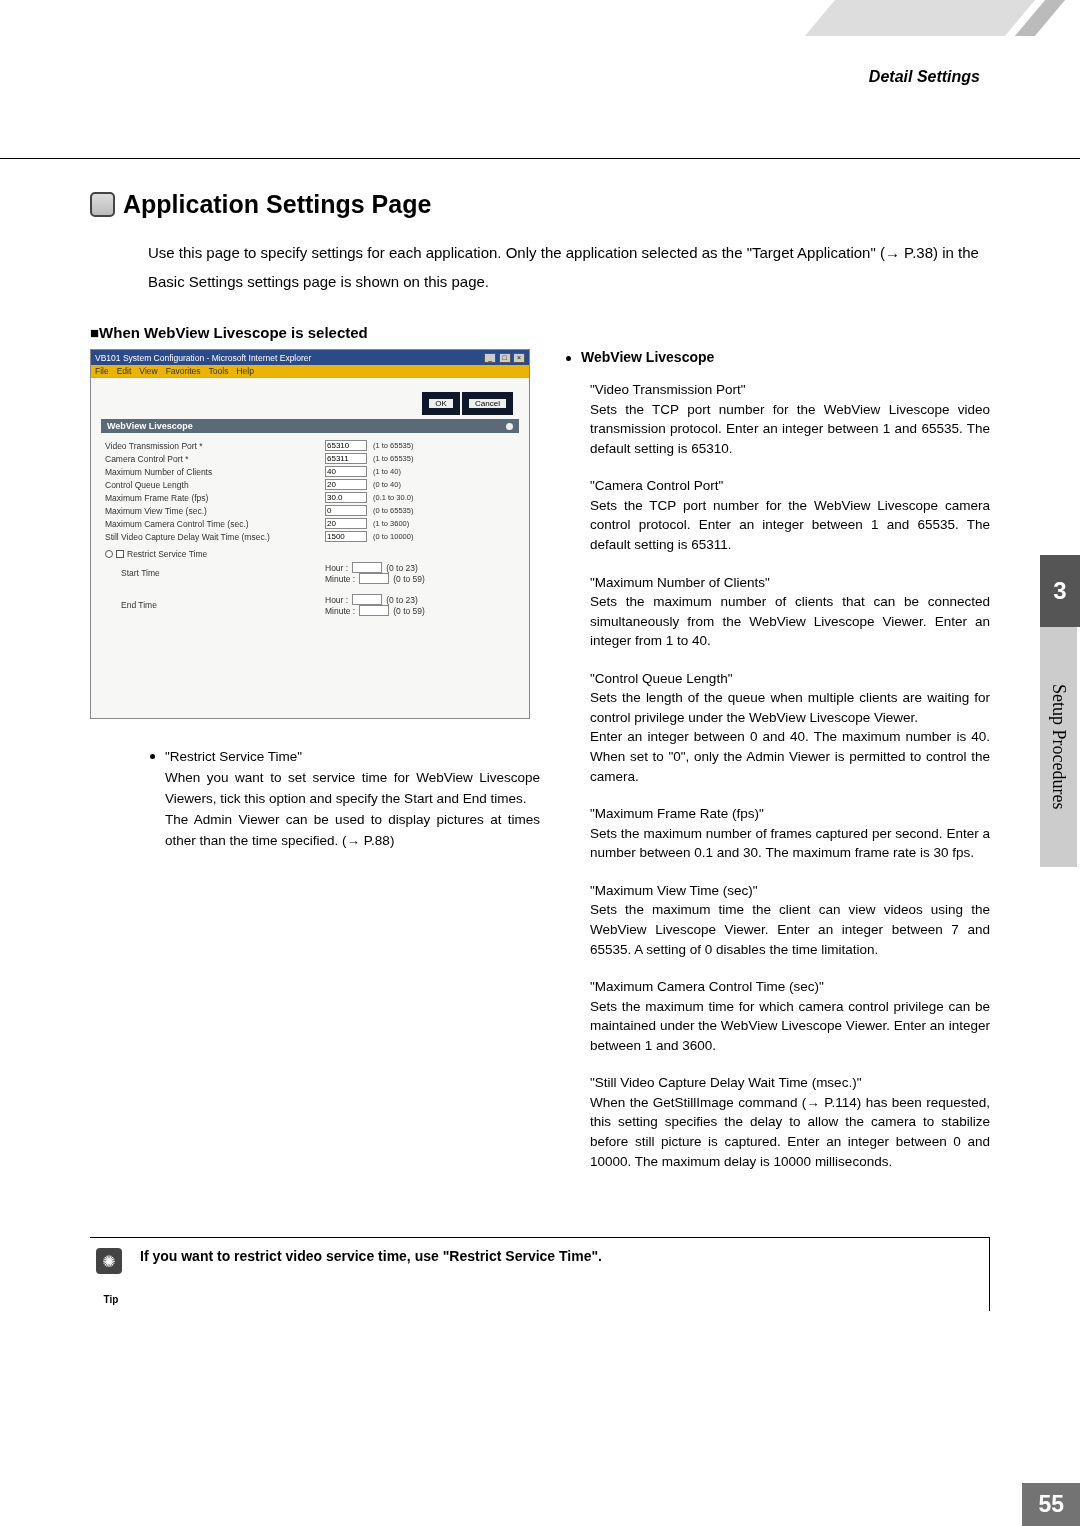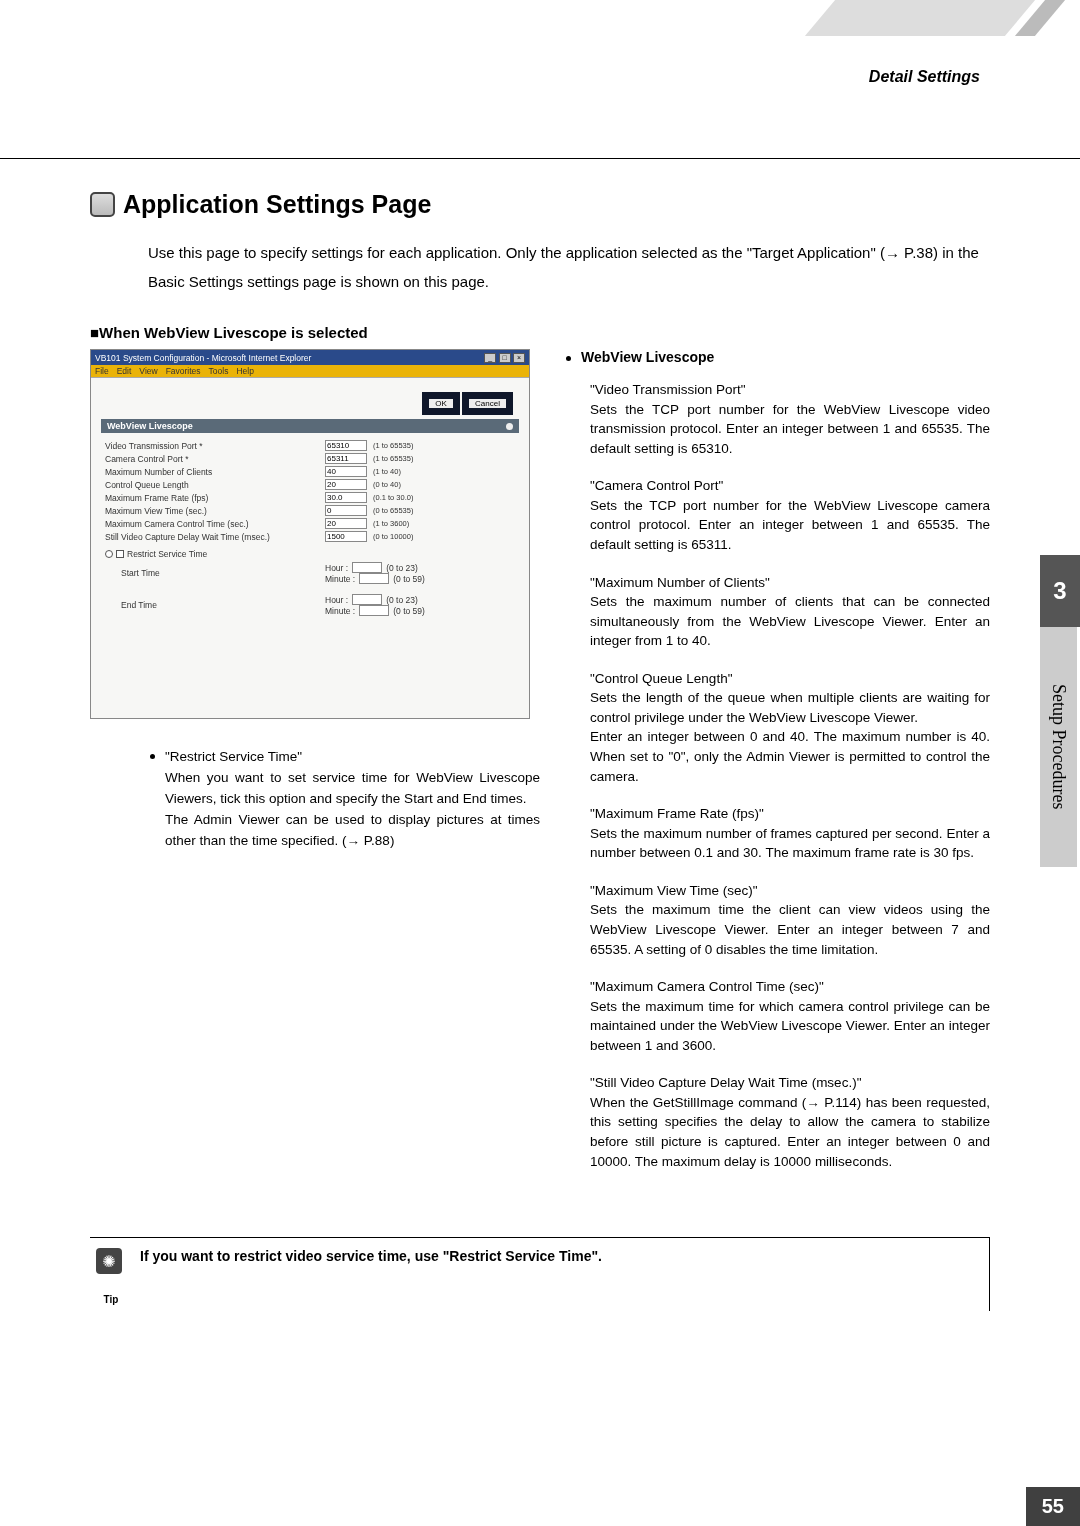--- a/index.html
+++ b/index.html
@@ -45,21 +45,21 @@
   .right-col .sec-title { font-weight:bold; font-size:14px; margin-bottom:10px;}
   .right-col .item { margin-left: 24px; margin-bottom: 18px; font-size: 13.5px; line-height: 1.45;}
   .tip-box{ margin-top: 48px; display:flex; gap:14px; border-top:1pt solid #000; border-right:1pt solid #000; padding:10px 12px 6px 6px; align-items:flex-start;}
   .tip-icon{ width:30px; text-align:center;}
   .tip-icon .ic{ width:26px;height:26px;background:#444;border-radius:4px;display:flex;align-items:center;justify-content:center;color:#fff;font-size:16px;}
   .tip-icon .lbl{font-size:10px;font-weight:bold;margin-top:20px;}
   .tip-text{font-weight:bold;font-size:14px;flex:1;}
   .side-tab{ position:absolute; right:0; top:555px; width:40px;}
   .side-dark{background:#555;color:#fff; text-align:center; font-size:24px; font-weight:bold; padding:22px 0;}
   .side-light{background:#ccc; writing-mode: vertical-rl; text-orientation: mixed; padding:20px 8px; font-size:18px; font-family: serif; height: 240px; display:flex; align-items:center; justify-content:center;}
-  .page-num{position:absolute; right:0; bottom:0; background:#404040; color:#fff; font-size:20px; font-weight:bold; padding:8px 16px;}
+  .page-num{position:absolute; right:0; bottom:0; background:#737373; color:#fff; font-size:23px; font-weight:bold; padding:8px 16px;}
   .deco{position:absolute; top:0; right:60px; width:200px; height:36px; background:#ddd; transform:skewX(-40deg);}
   .deco2{position:absolute; top:0; right:30px; width:20px; height:36px; background:#bbb; transform:skewX(-40deg);}
   .jst{text-align:justify;}
 </style>
 </head>
 <body>
 
 <div class="page">
   <div class="deco"></div>
   <div class="deco2"></div>

